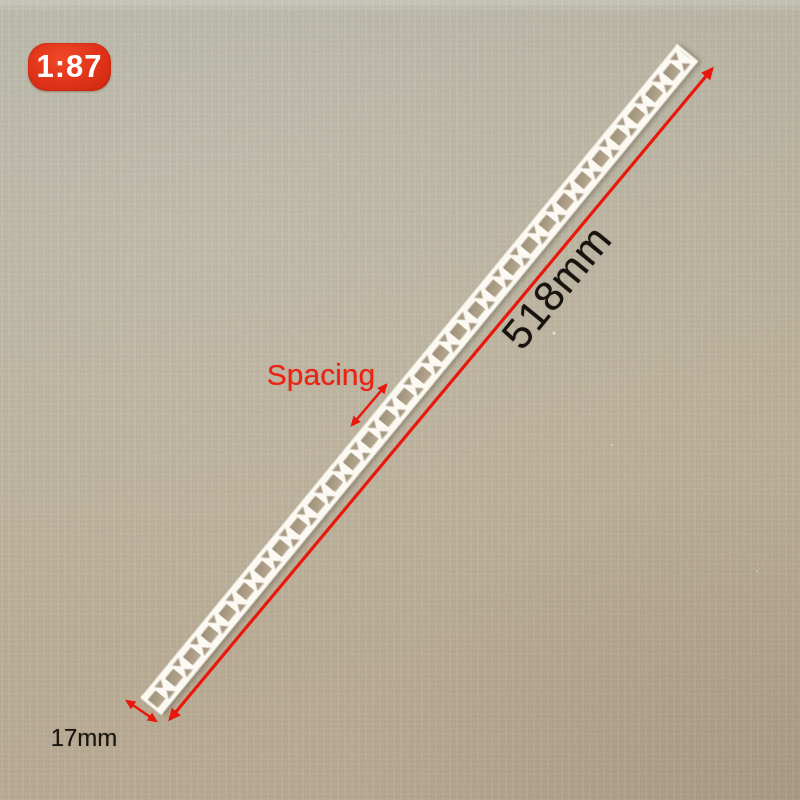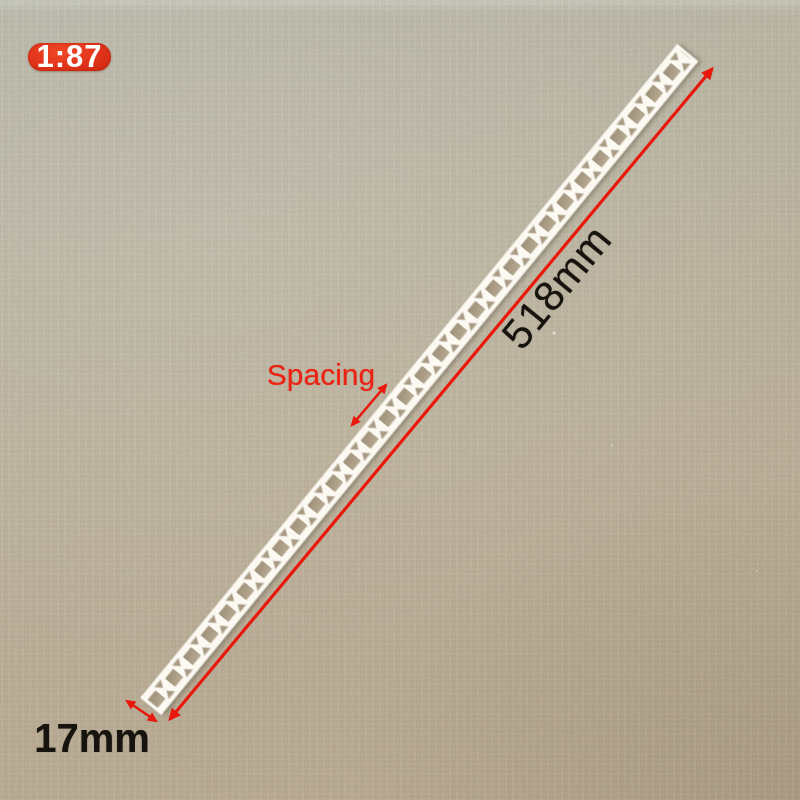--- a/index.html
+++ b/index.html
@@ -20,43 +20,43 @@
         rgba(255,255,255,0.035) 1.5px, rgba(255,255,255,0.035) 3.5px,
         rgba(70,62,48,0.02) 3.5px, rgba(70,62,48,0.02) 7px),
       repeating-linear-gradient(0deg,
         rgba(255,255,255,0.018) 0px, rgba(255,255,255,0.018) 2px,
         rgba(90,80,64,0.022) 2px, rgba(90,80,64,0.022) 5px);
   }
   .noise-layer { position:absolute; inset:0; mix-blend-mode:soft-light; opacity:0.9; }
   .overlay { position:absolute; inset:0; }
   .label { position:absolute; white-space:nowrap; }
   .badge {
-    position:absolute; left:28px; top:43px; width:83px; height:28px;
+    position:absolute; left:28px; top:43px; width:83px; height:48px;
     border-radius:19px; display:flex; align-items:center; justify-content:center;
     background: radial-gradient(ellipse at 42% 32%, #ef4826 0%, #e0331a 55%, #c8270e 100%);
     color:#fff; font-size:31px; font-weight:bold; letter-spacing:1px;
     box-shadow: 0 1px 2px rgba(90,45,20,0.35), inset 0 0 2px rgba(140,30,5,0.6);
   }
   .len-label {
     left:557px; top:287px; transform:translate(-50%,-50%) rotate(-50.6deg);
     font-size:42px; color:#17140f; letter-spacing:1px;
     text-shadow:0 0 1px rgba(40,32,20,0.55);
   }
   .spacing-label {
     left:321px; top:375px; transform:translate(-50%,-50%);
     font-size:30px; line-height:36px; color:#ee2113; text-align:center;
     text-shadow:0 0 1px rgba(190,30,10,0.5);
   }
   .thickness-label {
     left:375px; top:692px; transform:translate(-50%,-50%);
     font-size:31px; color:#17140f; text-shadow:0 0 1px rgba(40,32,20,0.55);
   }
   .width-label {
-    left:92px; top:738px; transform:translate(-50%,-50%);
-    font-size:40px; color:#17140f; text-shadow:0 0 1px rgba(40,32,20,0.55);font-weight:bold;
+    left:84px; top:738px; transform:translate(-50%,-50%);
+    font-size:24px; color:#17140f; text-shadow:0 0 1px rgba(40,32,20,0.55);
   }
 </style>
 </head>
 <body>
 
 <div class="scene">
 
   <div class="corrugation"></div>
 
   <svg class="noise-layer" width="800" height="800" aria-hidden="true">

